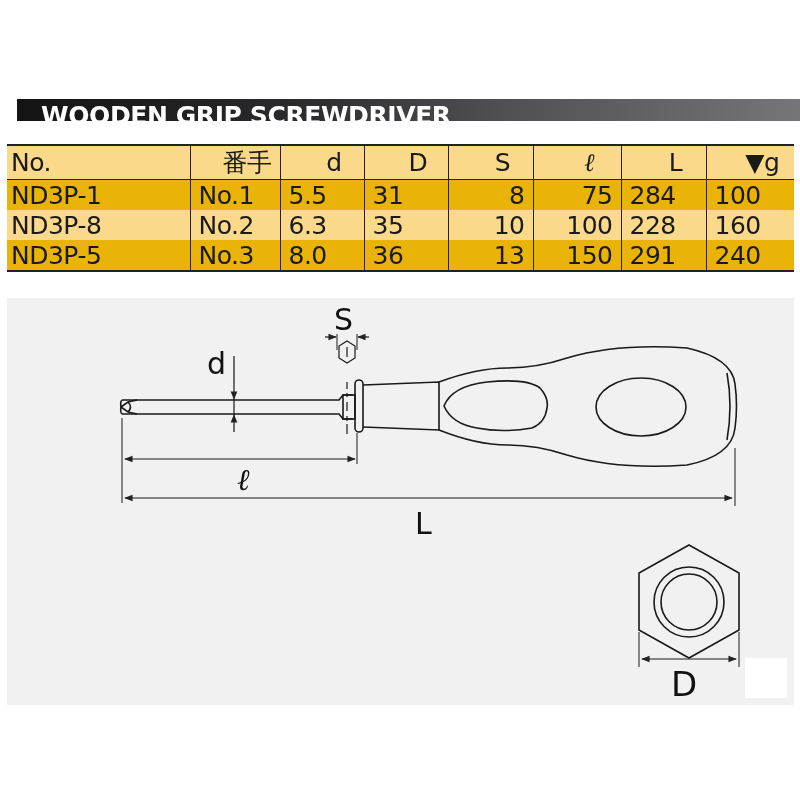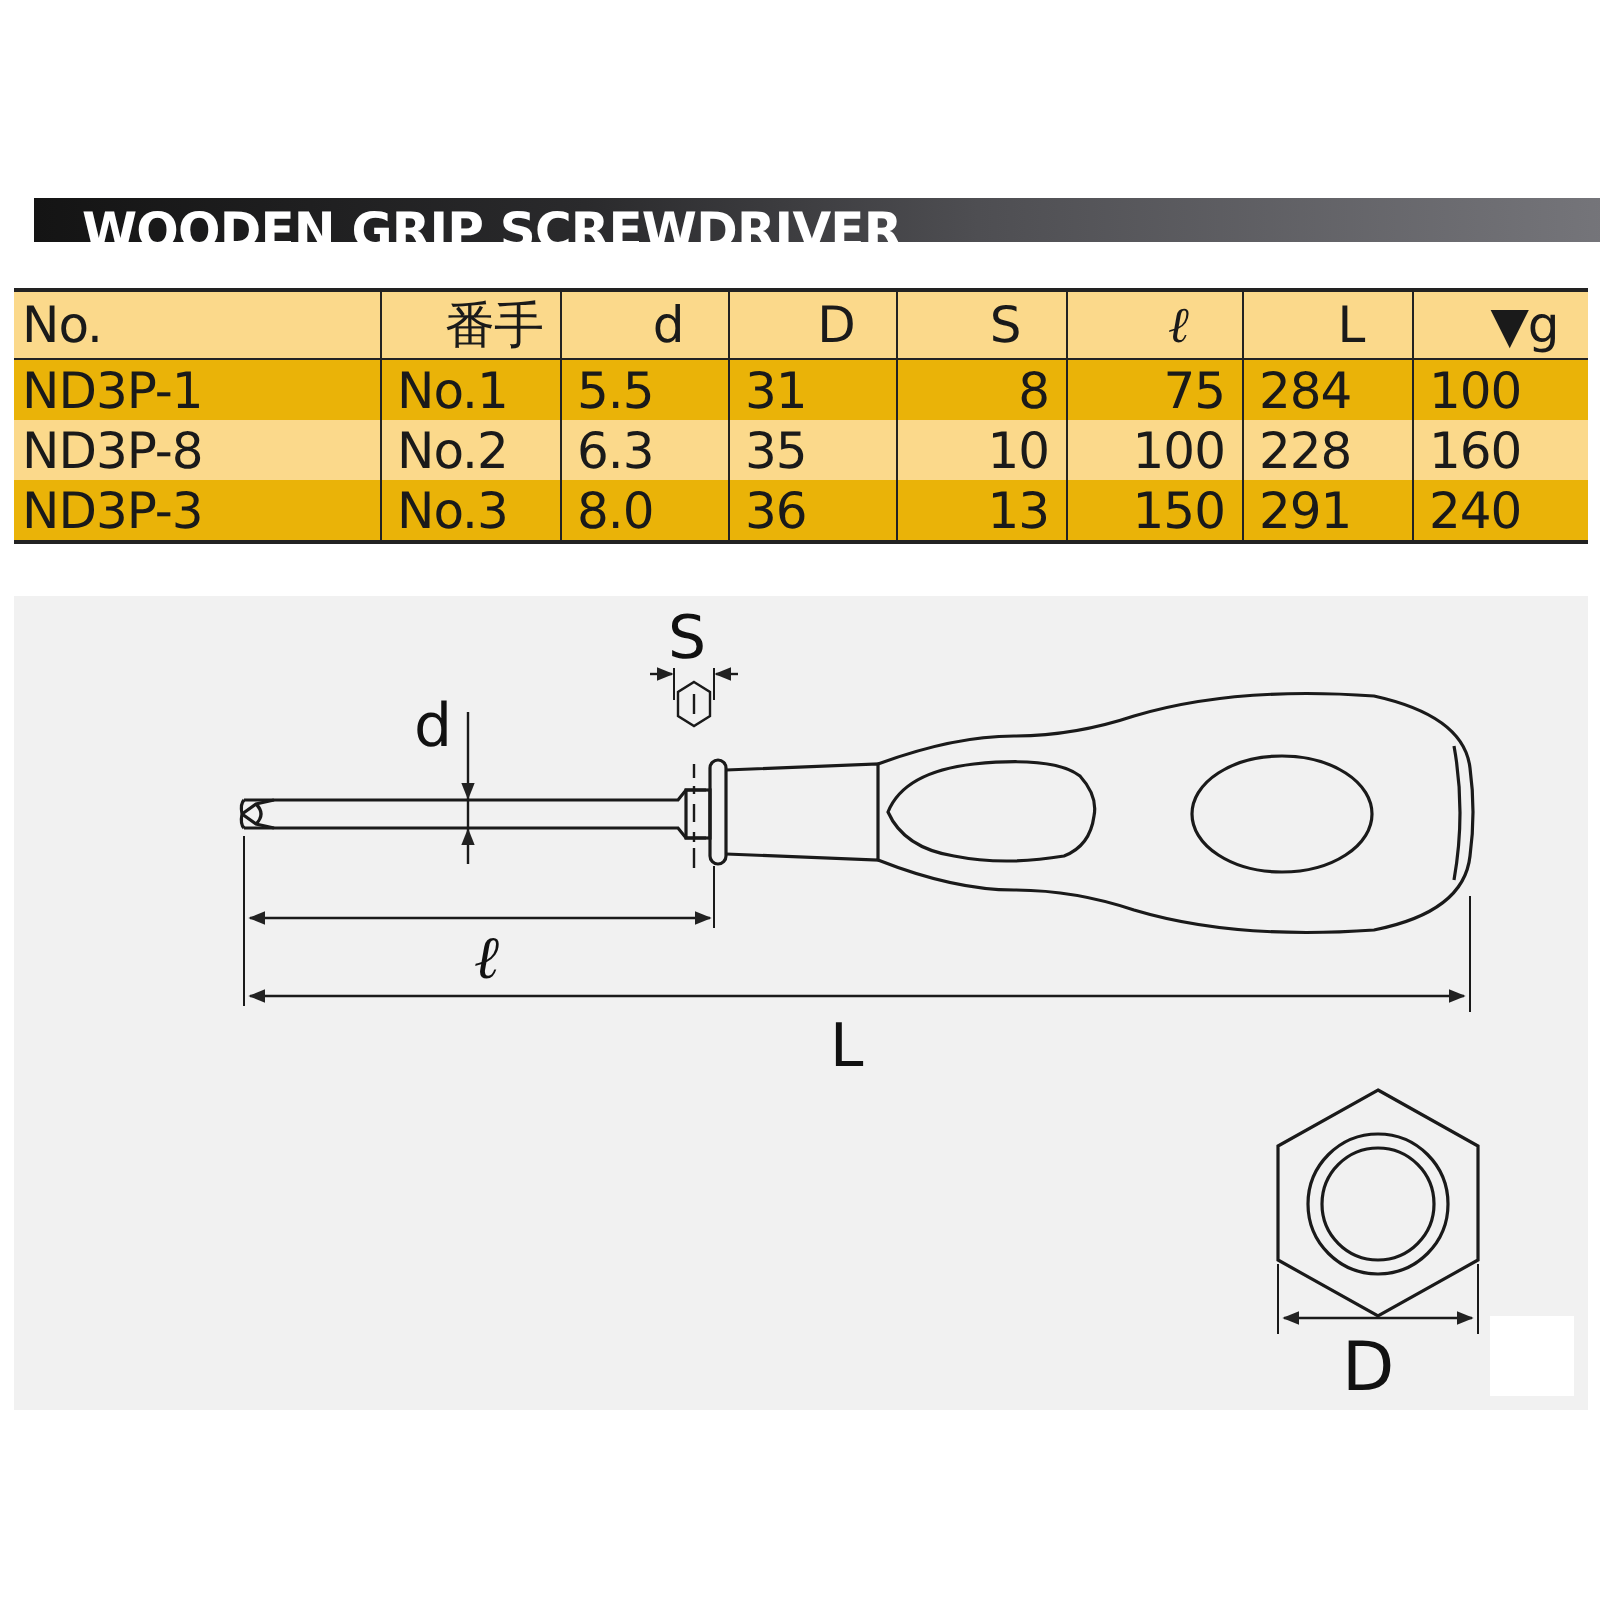--- a/index.html
+++ b/index.html
@@ -88,21 +88,21 @@
     <td>ND3P-8</td>
     <td class="c">No.2</td>
     <td class="c">6.3</td>
     <td class="c">35</td>
     <td class="r">10</td>
     <td class="r">100</td>
     <td class="c">228</td>
     <td class="c">160</td>
   </tr>
   <tr class="plain">
-    <td>ND3P-3</td>
+    <td>ND3P-5</td>
     <td class="c">No.3</td>
     <td class="c">8.0</td>
     <td class="c">36</td>
     <td class="r">13</td>
     <td class="r">150</td>
     <td class="c">291</td>
     <td class="c">240</td>
   </tr>
 </tbody>
   </table>

